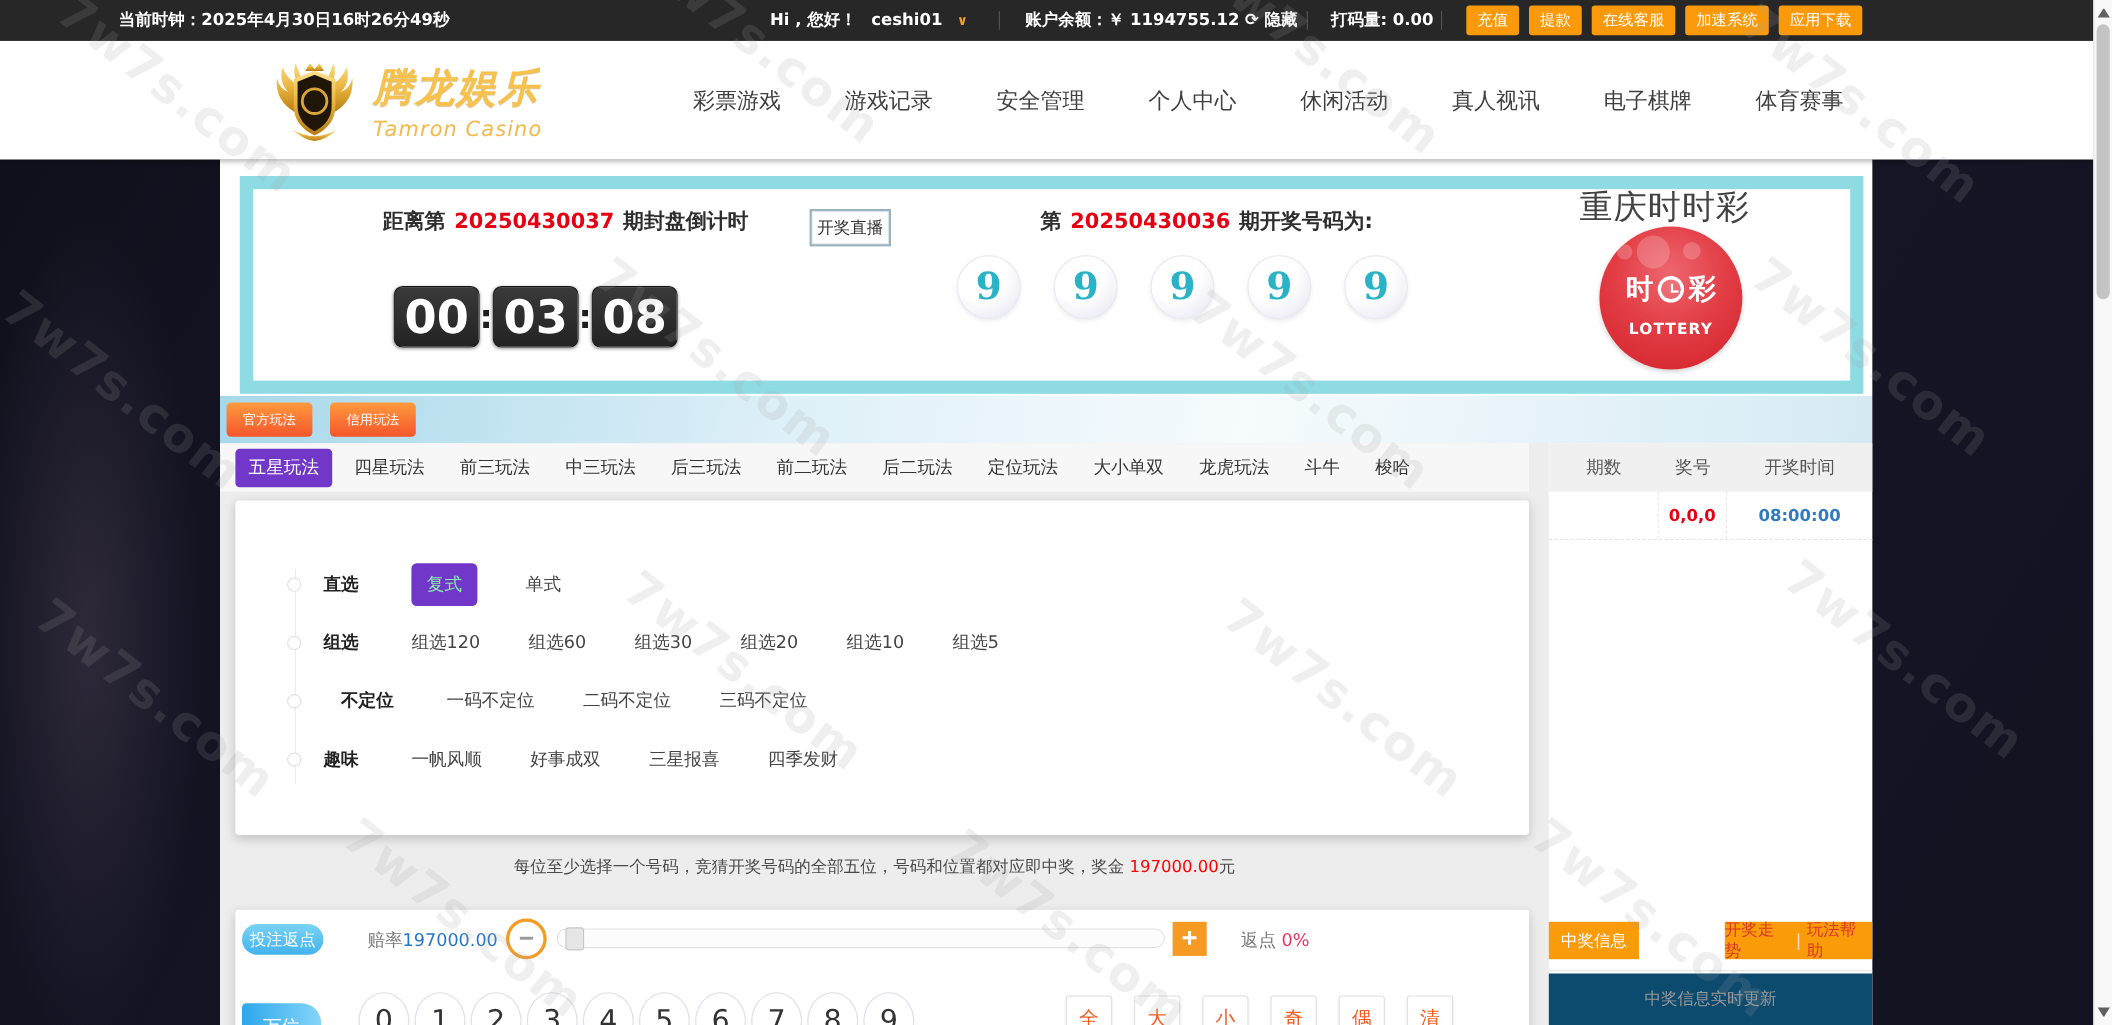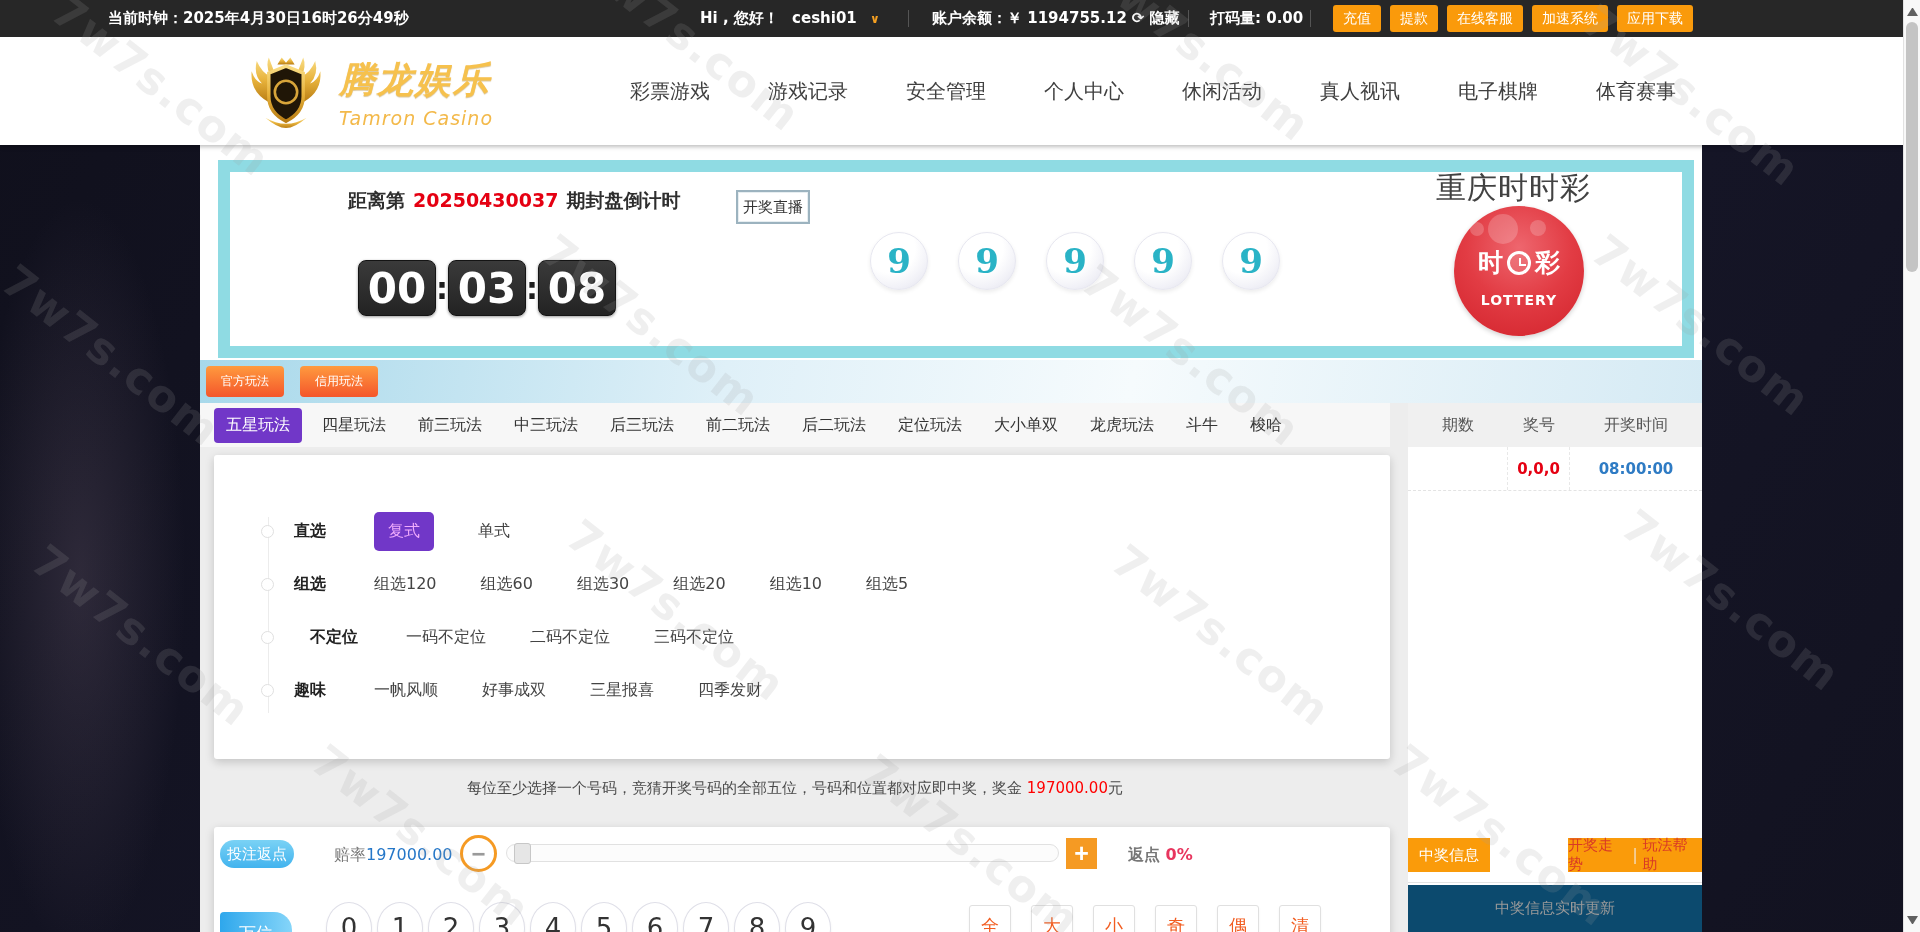--- a/index.html
+++ b/index.html
@@ -79,35 +79,35 @@
   .tab { font-size:16px; color:#333; padding:7px 12px; border-radius:4px; cursor:pointer; white-space:nowrap; }
   .tab.active { background:#7137c8; color:#fff; }
 
   .main-card { position:absolute; left:14px; top:52px; width:1176px; height:304px; background:#fff; border-radius:3px; box-shadow:0 3px 10px rgba(0,0,0,.18); }
   .rail { position:absolute; left:54px; top:62px; height:196px; border-left:1px solid #ececec; }
   .group-row { position:absolute; left:40px; height:42px; display:flex; align-items:center; }
   .dot { width:13px; height:13px; border:1px solid #e0e0e0; background:#fff; border-radius:50%; margin-left:7px; margin-right:20px; }
   .glabel { width:80px; font-weight:bold; font-size:16px; color:#222; }
   .opts { display:flex; align-items:center; gap:44px; }
   .opt { font-size:16px; color:#444; cursor:pointer; white-space:nowrap; }
-  .opt.active { background:#7137c8; color:#f0abfc; padding:9px 14px; border-radius:5px; }
+  .opt.active { background:#7137c8; color:#86efac; padding:9px 14px; border-radius:5px; }
 
   .rule-line { position:absolute; left:0; top:376px; width:1190px; text-align:center; font-size:15px; color:#4a4a4a; }
   .prize { color:#ff0000; }
 
   .bet-card { position:absolute; left:14px; top:424px; width:1176px; height:190px; background:#fff; border-radius:3px; box-shadow:0 3px 10px rgba(0,0,0,.18); }
   .rebate-tab { position:absolute; left:6px; top:13px; width:74px; height:28px; border-radius:15px;
     background:linear-gradient(180deg,#7ad2f5,#42b3ee); color:#fff; font-size:15px; cursor:pointer; }
   .odds { position:absolute; left:120px; top:18px; font-size:16px; }
   .odds-label { color:#777; } .odds-value { color:#2577c8; }
   .minus-btn { position:absolute; left:246px; top:8px; width:37px; height:37px; border-radius:50%; background:#fff; border:3px solid #f59a23; color:#9a9a9a; font-size:24px; font-weight:bold; cursor:pointer; }
   .slider-track { position:absolute; left:292px; top:17px; width:553px; height:18px; background:#fcfcfc; border:1px solid #e1e1e1; border-radius:9px; cursor:pointer; }
   .slider-handle { position:absolute; left:7px; top:-2px; width:17px; height:21px; background:#e6e6e6; border:1px solid #c7c7c7; border-radius:3px; cursor:grab; }
   .plus-btn { position:absolute; left:852px; top:11px; width:31px; height:31px; background:#f59a23; border:none; color:#fff; font-size:25px; font-weight:bold; cursor:pointer; }
-  .rebate-info { position:absolute; left:914px; top:18px; font-size:16px;font-weight:bold; }
+  .rebate-info { position:absolute; left:914px; top:18px; font-size:16px; }
   .rebate-label { color:#777; } .rebate-value { color:#e8355e; }
 
   .pos-tab { position:absolute; left:6px; top:85px; width:72px; height:42px; border-radius:4px 18px 0 0;
     background:linear-gradient(90deg,#2ea7ec,#85d5f9); color:#fff; font-size:17px; cursor:pointer; }
   .digits { position:absolute; left:112px; top:75px; display:flex; gap:5px; }
   .digit { width:46px; height:52px; border-radius:50%; background:#fff; border:1px solid #dfdfe8;
     box-shadow:0 2px 3px rgba(0,0,0,.06); font-size:26px; color:#333; cursor:pointer; }
   .quick { position:absolute; left:755px; top:78px; display:flex; gap:20px; }
   .qbtn { width:42px; height:42px; background:#fff; border:1px solid #e0e0e0; border-radius:3px;
     box-shadow:0 2px 3px rgba(0,0,0,.05); color:#f25d21; font-size:18px; cursor:pointer; }
@@ -204,20 +204,23 @@
 <div class="page">
   <div class="bg-figure"></div>
   <div class="content">
 
     <div class="head">
       <div class="cyanbox">
         <div class="cd-line">
           <span>距离第</span><span class="issue-red">20250430037</span><span>期封盘倒计时</span>
         </div>
         <button class="live-btn ctr">开奖直播</button>
+        <div class="result-line">
+          <span>第</span><span class="issue-red">20250430036</span><span>期开奖号码为:</span>
+        </div>
         <div class="timer">
           <div class="tbox ctr">00</div>
           <div class="tsep">:</div>
           <div class="tbox ctr">03</div>
           <div class="tsep">:</div>
           <div class="tbox ctr">08</div>
         </div>
         <div class="balls">
 
         <div class="ball ctr">9</div>

